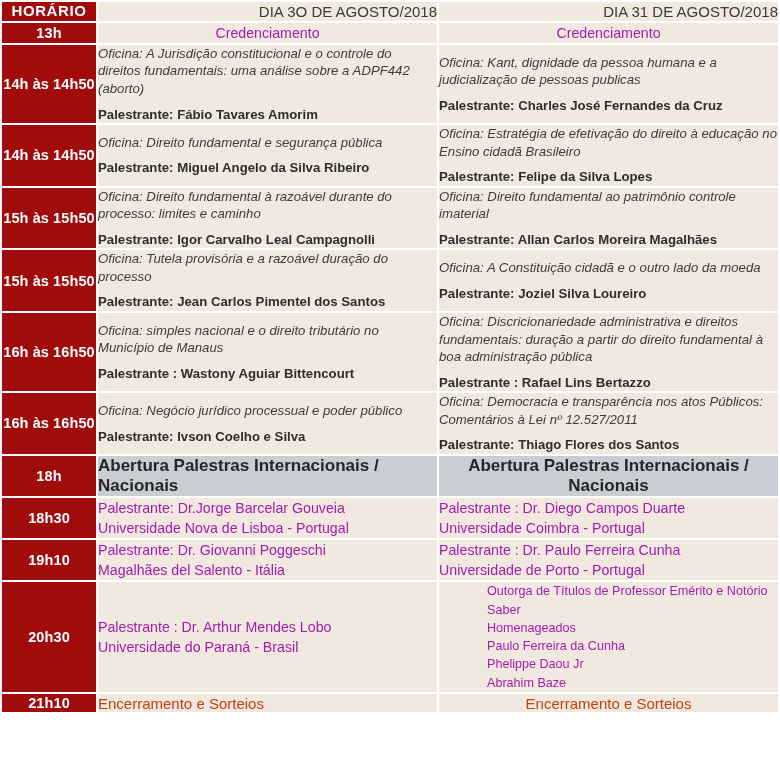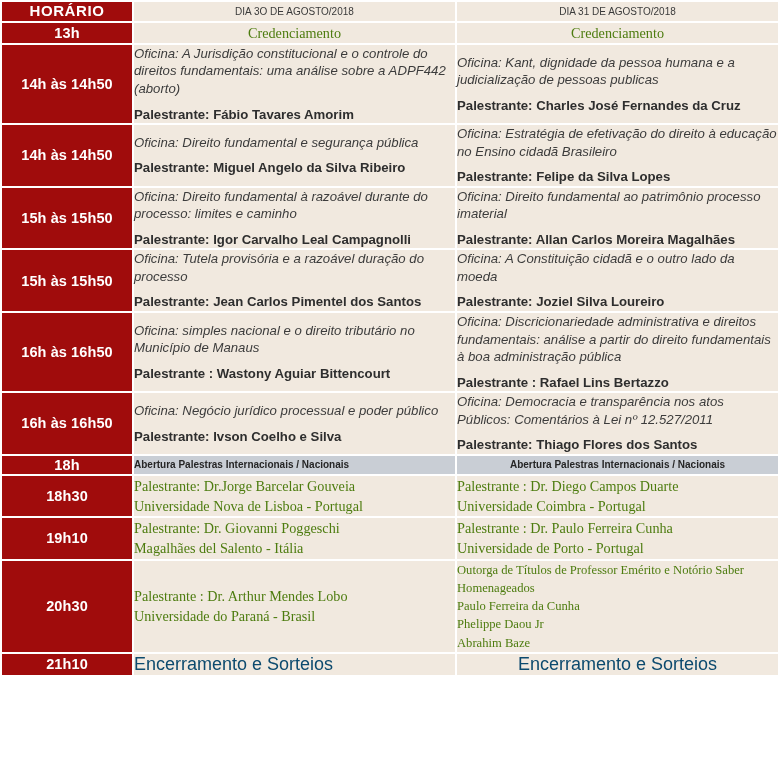--- a/index.html
+++ b/index.html
@@ -19,21 +19,21 @@
     border-spacing: 2px 2px;
     background: #ffffff;
     table-layout: fixed;
   }
   .schedule-table td {
     vertical-align: middle;
     padding: 0;
   }
   
   .time-cell {
-    width: 130px;
+    width: 94px;
     background: #A00C0C;
     color: #ffffff;
     font-weight: bold;
     font-size: 14.5px;
     text-align: center;
     padding: 6px 2px;
     line-height: 1.25;
     letter-spacing: 0.1px;
   }
   .head-cell {
@@ -42,22 +42,22 @@
     font-weight: bold;
     font-size: 15px;
     text-align: center;
     letter-spacing: 0.6px;
     padding: 7px 2px;
   }
   
   .day-head {
     background: #F1E9DF;
     color: #3a3a3a;
-    font-size: 10px;
-    text-align: center;
+    font-size: 15px;
+    text-align: right;
     padding: 8px 6px;
     font-weight: normal;
   }
   .content-cell {
     background: #F1E9DF;
     color: #333333;
     font-size: 13.2px;
     padding: 7px 9px 8px 9px;
     line-height: 1.33;
     vertical-align: middle;
@@ -71,47 +71,47 @@
     display: block;
   }
   .palestrante {
     font-weight: bold;
     color: #2e2e2e;
     display: block;
     margin-top: 8px;
   }
   .plain-line {
     display: block;
-    color: #4d7c0f;
+    color: #a21caf;
     font-size: 14.2px;
     line-height: 1.42;
-    font-family: Liberation Serif, serif;
   }
   .plain-line.small {
     font-size: 12.6px;
     line-height: 1.45;
+    padding-left: 48px;
   }
   .gray-cell {
     background: #C9CED5;
     color: #262626;
     font-weight: bold;
-    font-size: 10px;
+    font-size: 17px;
     padding: 7px 9px;
   }
   .gray-cell.center-cell {
     text-align: center;
   }
   .pad-left {
     padding-left: 12px;
     margin-left: 10px;
   }
   .final-cell {
     background: #F1E9DF;
-    color: #0c4a6e;
-    font-size: 18px;
+    color: #c2410c;
+    font-size: 15px;
     padding: 5px 9px;
   }
 </style>
 </head>
 <body>
 
 <table class="schedule-table">
   <tbody id="table-body">
       <tr>
         <td class="head-cell time-cell">HORÁRIO</td>
@@ -149,21 +149,21 @@
           <span class="palestrante">Palestrante: Felipe da Silva Lopes</span>
         </td>
       </tr>
       <tr>
         <td class="time-cell">15h às 15h50</td>
         <td class="content-cell">
           <span class="oficina">Oficina: Direito fundamental à razoável durante do processo: limites e caminho</span>
           <span class="palestrante">Palestrante: Igor Carvalho Leal Campagnolli</span>
         </td>
         <td class="content-cell">
-          <span class="oficina">Oficina: Direito fundamental ao patrimônio processo imaterial</span>
+          <span class="oficina">Oficina: Direito fundamental ao patrimônio controle imaterial</span>
           <span class="palestrante">Palestrante: Allan Carlos Moreira Magalhães</span>
         </td>
       </tr>
       <tr>
         <td class="time-cell">15h às 15h50</td>
         <td class="content-cell">
           <span class="oficina">Oficina: Tutela provisória e a razoável duração do processo</span>
           <span class="palestrante">Palestrante: Jean Carlos Pimentel dos Santos</span>
         </td>
         <td class="content-cell">
@@ -171,21 +171,21 @@
           <span class="palestrante">Palestrante: Joziel Silva Loureiro</span>
         </td>
       </tr>
       <tr>
         <td class="time-cell">16h às 16h50</td>
         <td class="content-cell">
           <span class="oficina">Oficina: simples nacional e o direito tributário no Município de Manaus</span>
           <span class="palestrante">Palestrante : Wastony Aguiar Bittencourt</span>
         </td>
         <td class="content-cell">
-          <span class="oficina">Oficina: Discricionariedade administrativa e direitos fundamentais: análise a partir do direito fundamentais à boa administração pública</span>
+          <span class="oficina">Oficina: Discricionariedade administrativa e direitos fundamentais: duração a partir do direito fundamental à boa administração pública</span>
           <span class="palestrante">Palestrante : Rafael Lins Bertazzo</span>
         </td>
       </tr>
       <tr>
         <td class="time-cell">16h às 16h50</td>
         <td class="content-cell">
           <span class="oficina">Oficina: Negócio jurídico processual e poder público</span>
           <span class="palestrante">Palestrante: Ivson Coelho e Silva</span>
         </td>
         <td class="content-cell">

